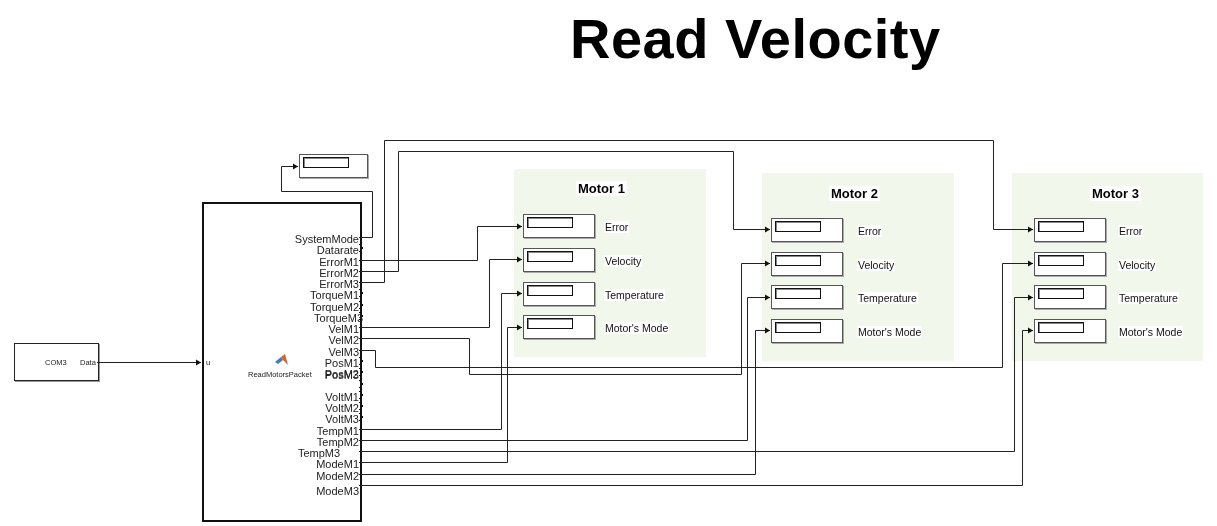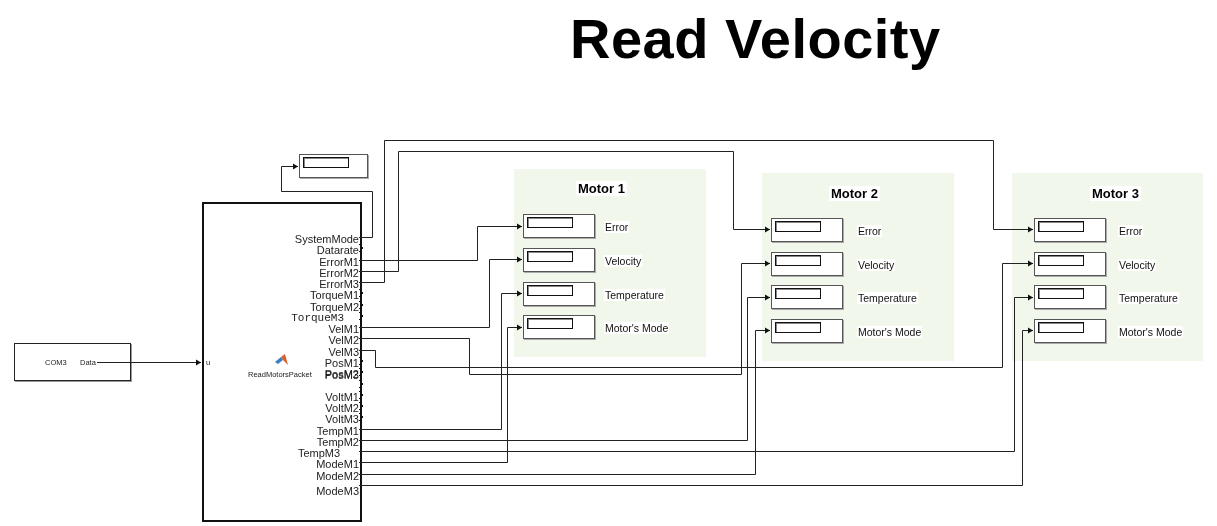--- a/index.html
+++ b/index.html
@@ -79,41 +79,41 @@
 <div class="lbl" style="left:1118px;top:292px;">Temperature</div>
 <div class="disp" style="left:1034px;top:319px;">
     <div class="val"></div>
   </div>
 <div class="lbl" style="left:1118px;top:326px;">Motor's Mode</div>
 
 <div class="disp" style="left:299px;top:154px;width:67px;height:22px;">
     <div class="val"></div>
   </div>
 
-<div class="block" style="left:14px;top:343px;width:83px;height:36px;box-shadow:1px 1px 0 #999;padding-left:32px;">
+<div class="block" style="left:14px;top:343px;width:83px;height:36px;box-shadow:1px 1px 0 #999;">
   <span class="small" style="left:30px;top:14px;">COM3</span>
   <span class="small" style="left:65px;top:14px;">Data</span>
 </div>
 
 <div class="block main-block" style="left:202px;top:202px;width:156px;height:316px;">
   <span class="small" style="left:2px;top:154px;">u</span>
   <svg style="position:absolute;left:71px;top:150px;" width="14" height="12" viewBox="0 0 14 12">
     <polygon points="0,8 6,3 8,6 3,10" fill="#3b7fc4"></polygon>
     <polygon points="6,3 10,0 13,11 8,6" fill="#d9622b"></polygon>
   </svg>
   <span class="small" style="left:44px;top:166px;">ReadMotorsPacket</span>
   <div id="ports">
       <span class="port" style="left: 75px; top: 29px;">SystemMode</span>
       <span class="port" style="left: 75px; top: 40.27px;">Datarate</span>
       <span class="port" style="left: 75px; top: 51.54px;">ErrorM1</span>
       <span class="port" style="left: 75px; top: 62.81px;">ErrorM2</span>
       <span class="port" style="left: 75px; top: 74.08px;">ErrorM3</span>
       <span class="port" style="left: 75px; top: 85.35px;">TorqueM1</span>
       <span class="port" style="left: 75px; top: 96.62px;">TorqueM2</span>
-      <span class="port" style="left: 60px; top: 107.89px; font-family: Liberation Mono, monospace;">TorqueM3</span>
+      <span class="port" style="left: 79px; top: 107.89px;">TorqueM3</span>
       <span class="port" style="left: 75px; top: 119.16px;">VelM1</span>
       <span class="port" style="left: 75px; top: 130.43px;">VelM2</span>
       <span class="port" style="left: 75px; top: 141.7px;">VelM3</span>
       <span class="port" style="left: 75px; top: 152.97px;">PosM1</span>
       <span class="port" style="left: 75px; top: 164.24px;">PosM2</span>
       <span class="port" style="left: 75px; top: 165px;">PosM3</span>
       <span class="port" style="left: 75px; top: 186.78px;">VoltM1</span>
       <span class="port" style="left: 75px; top: 198.05px;">VoltM2</span>
       <span class="port" style="left: 75px; top: 209.32px;">VoltM3</span>
       <span class="port" style="left: 75px; top: 220.59px;">TempM1</span>

